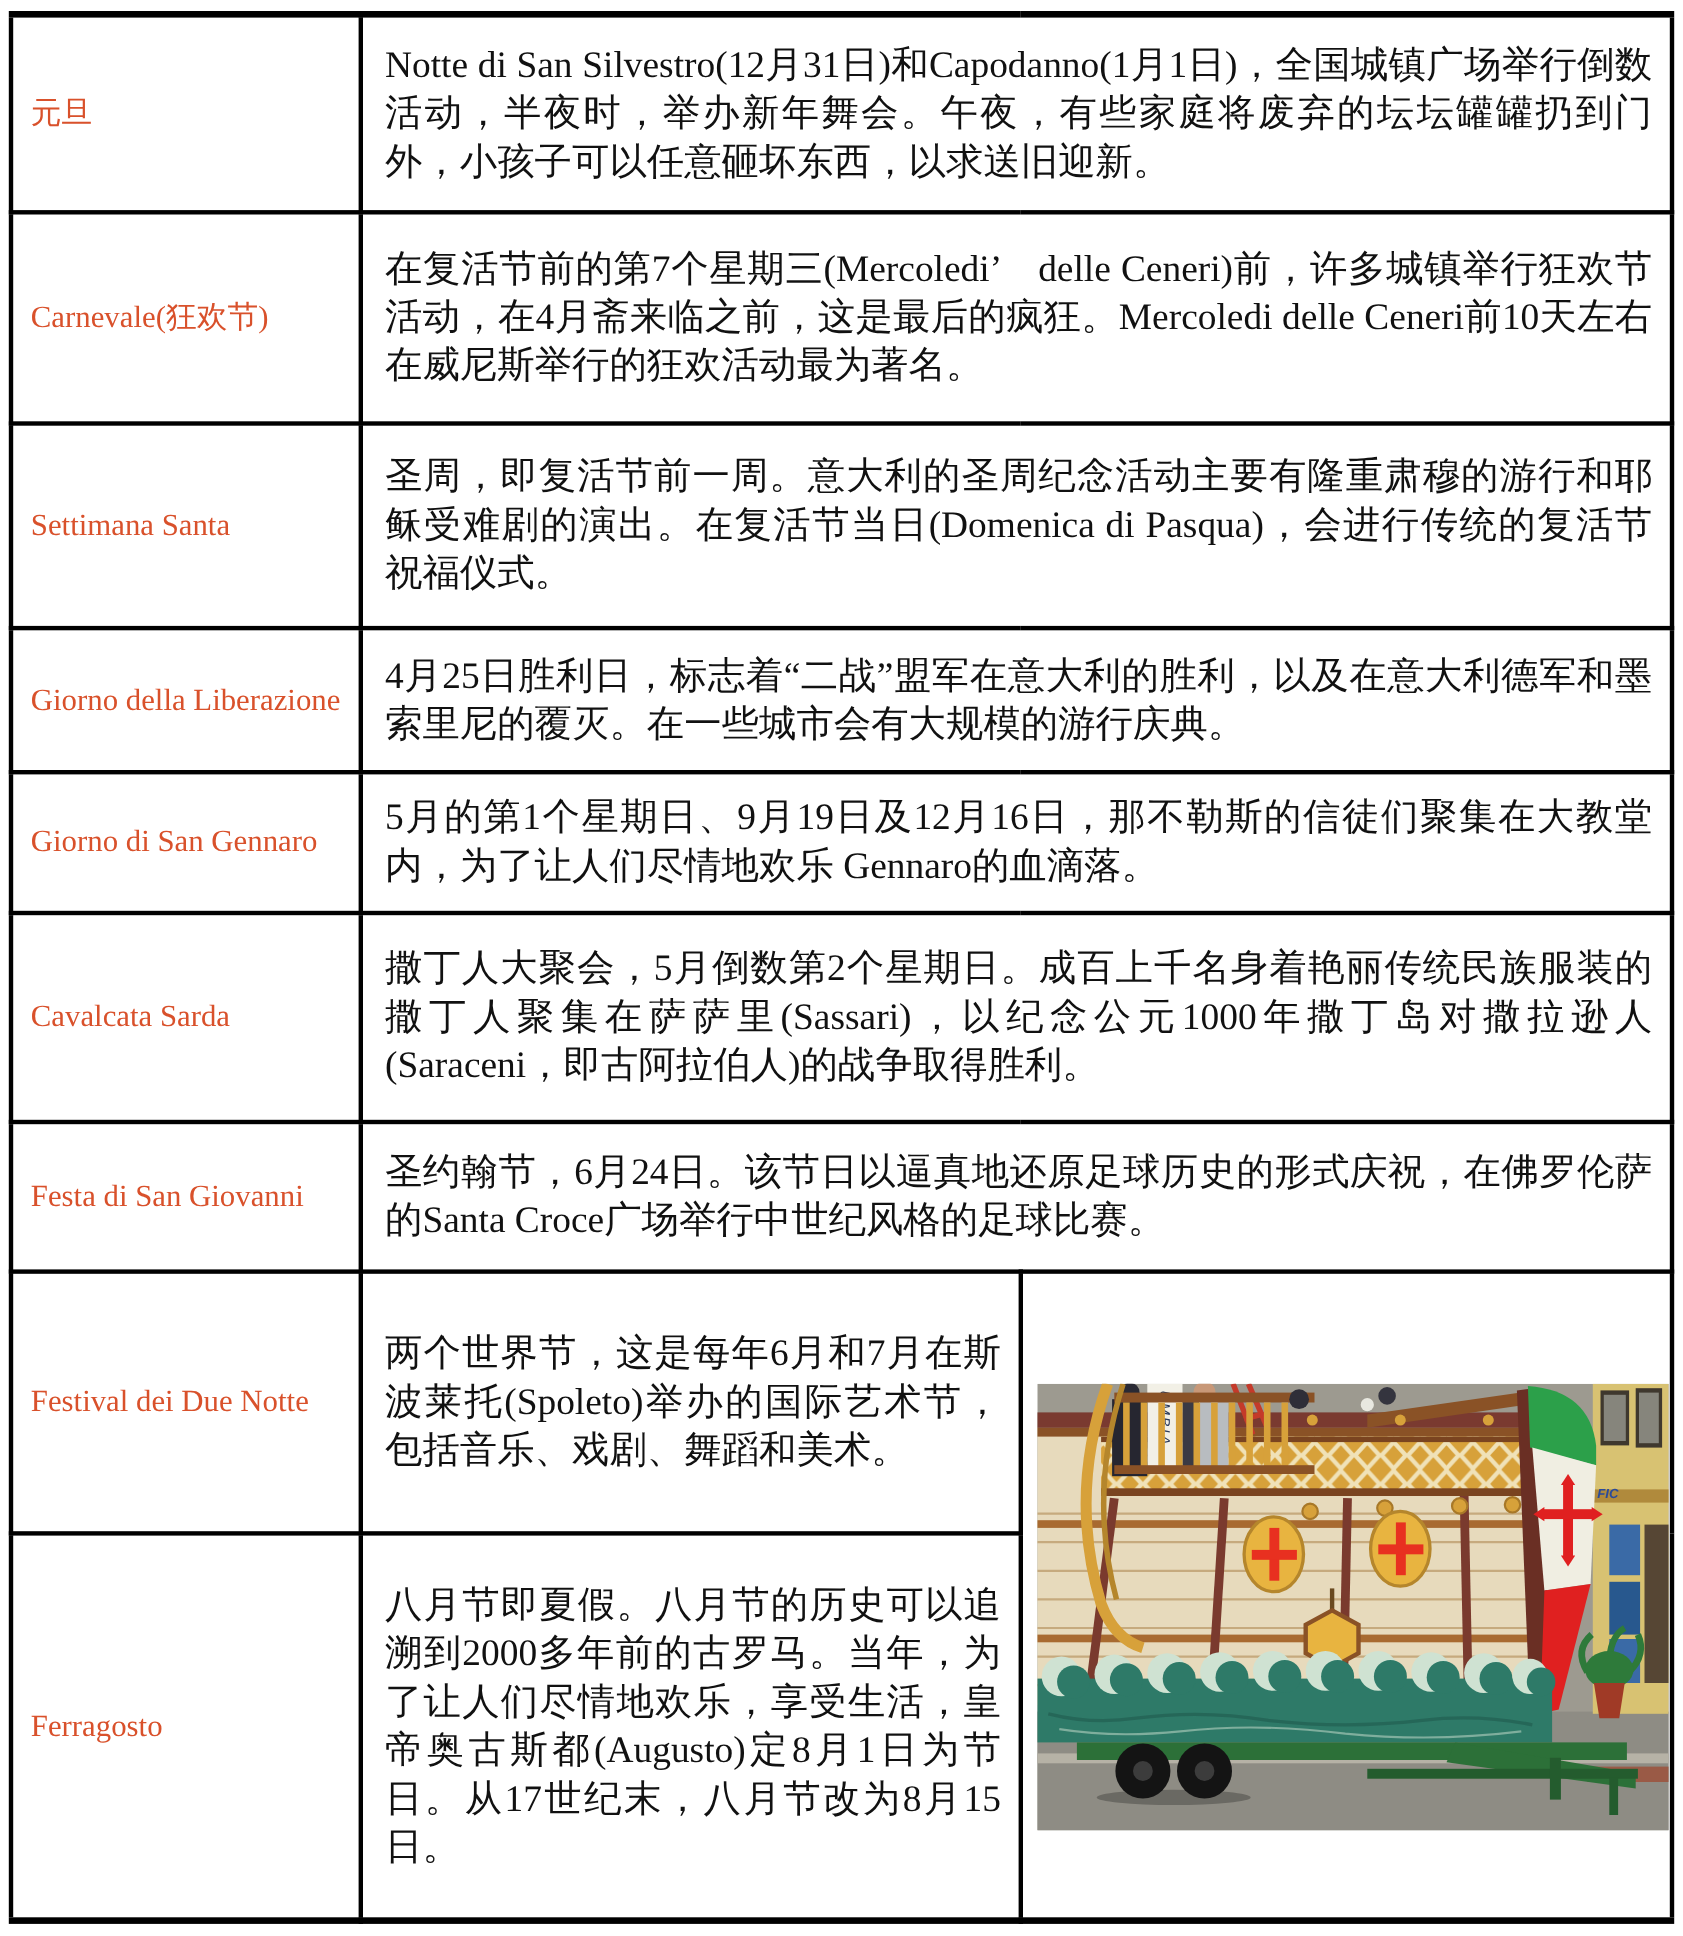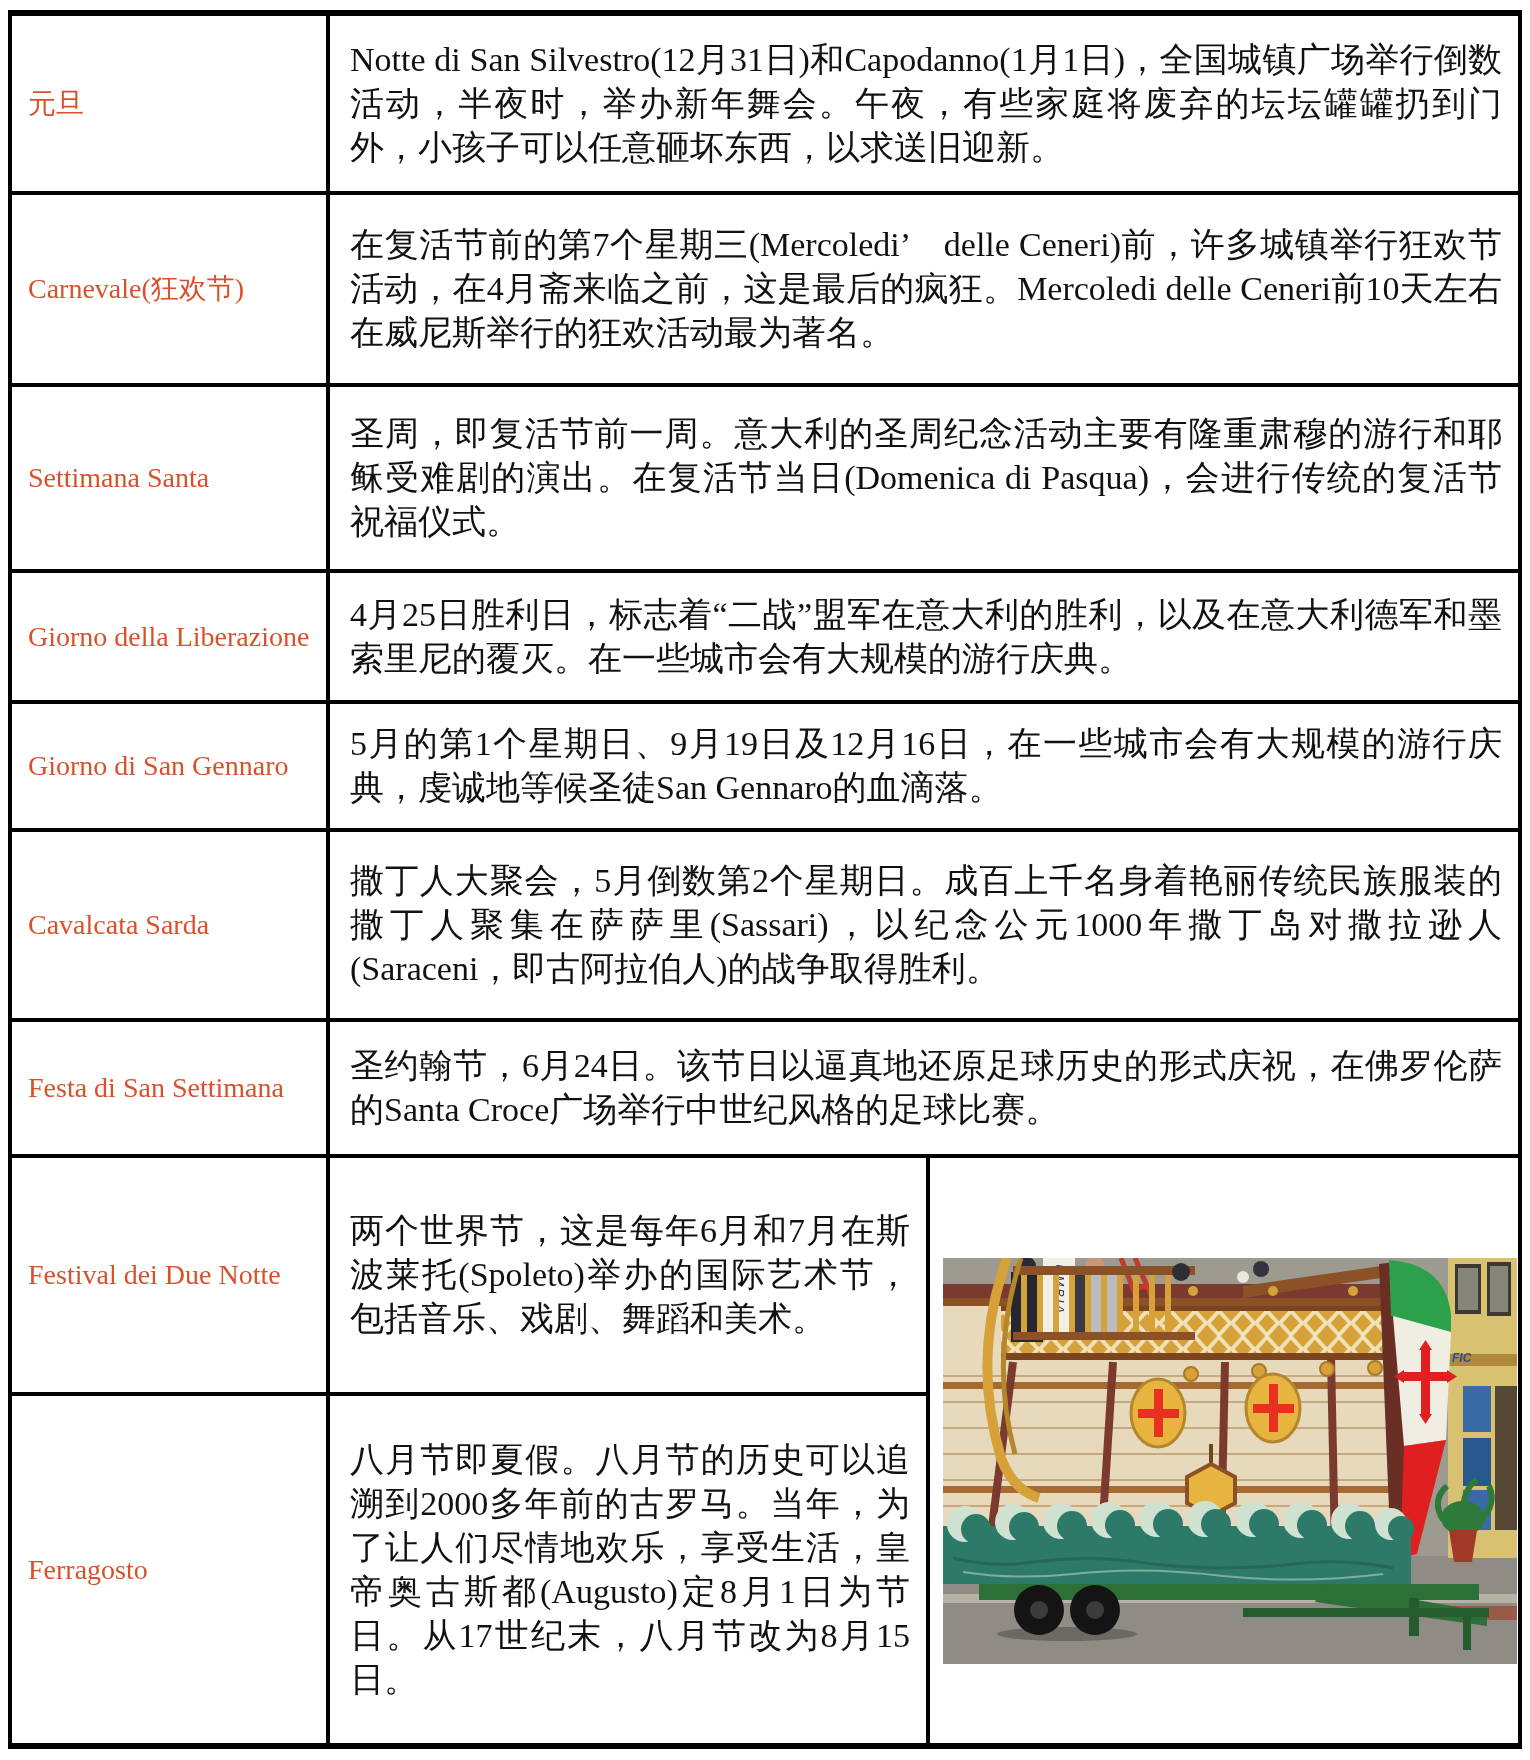--- a/index.html
+++ b/index.html
@@ -82,33 +82,33 @@
   <tr style="height:131px">
     <td class="name-cell"><span>Giorno della Liberazione</span></td>
     <td class="desc-cell" colspan="2">
           <div class="clip" style="max-height:124px">4月25日胜利日，标志着“二战”盟军在意大利的胜利，以及在意大利德军和墨索里尼的覆灭。在一些城市会有大规模的游行庆典。</div>
         </td>
   </tr>
 
   <tr style="height:128px">
     <td class="name-cell"><span>Giorno di San Gennaro</span></td>
     <td class="desc-cell" colspan="2">
-          <div class="clip" style="max-height:120px">5月的第1个星期日、9月19日及12月16日，在一些城市会有大规模的游行庆典，虔诚地等候圣徒San Gennaro的血滴落。</div>
+          <div class="clip" style="max-height:120px">5月的第1个星期日、9月19日及12月16日，那不勒斯的信徒们聚集在大教堂内，为了让人们尽情地欢乐 Gennaro的血滴落。</div>
         </td>
   </tr>
 
   <tr style="height:190px">
     <td class="name-cell"><span>Cavalcata Sarda</span></td>
     <td class="desc-cell" colspan="2">
           <div class="clip" style="max-height:182px">撒丁人大聚会，5月倒数第2个星期日。成百上千名身着艳丽传统民族服装的撒丁人聚集在萨萨里(Sassari)，以纪念公元1000年撒丁岛对撒拉逊人(Saraceni，即古阿拉伯人)的战争取得胜利。</div>
         </td>
   </tr>
 
   <tr style="height:136px">
-    <td class="name-cell"><span>Festa di San Settimana</span></td>
+    <td class="name-cell"><span>Festa di San Giovanni</span></td>
     <td class="desc-cell" colspan="2">
           <div class="clip" style="max-height:128px">圣约翰节，6月24日。该节日以逼真地还原足球历史的形式庆祝，在佛罗伦萨的Santa Croce广场举行中世纪风格的足球比赛。</div>
         </td>
   </tr>
 
   <tr style="height:238px">
     <td class="name-cell"><span>Festival dei Due Notte</span></td>
     <td class="desc-cell">
           <div class="clip" style="max-height:230px">两个世界节，这是每年6月和7月在斯波莱托(Spoleto)举办的国际艺术节，包括音乐、戏剧、舞蹈和美术。</div>
         </td>

